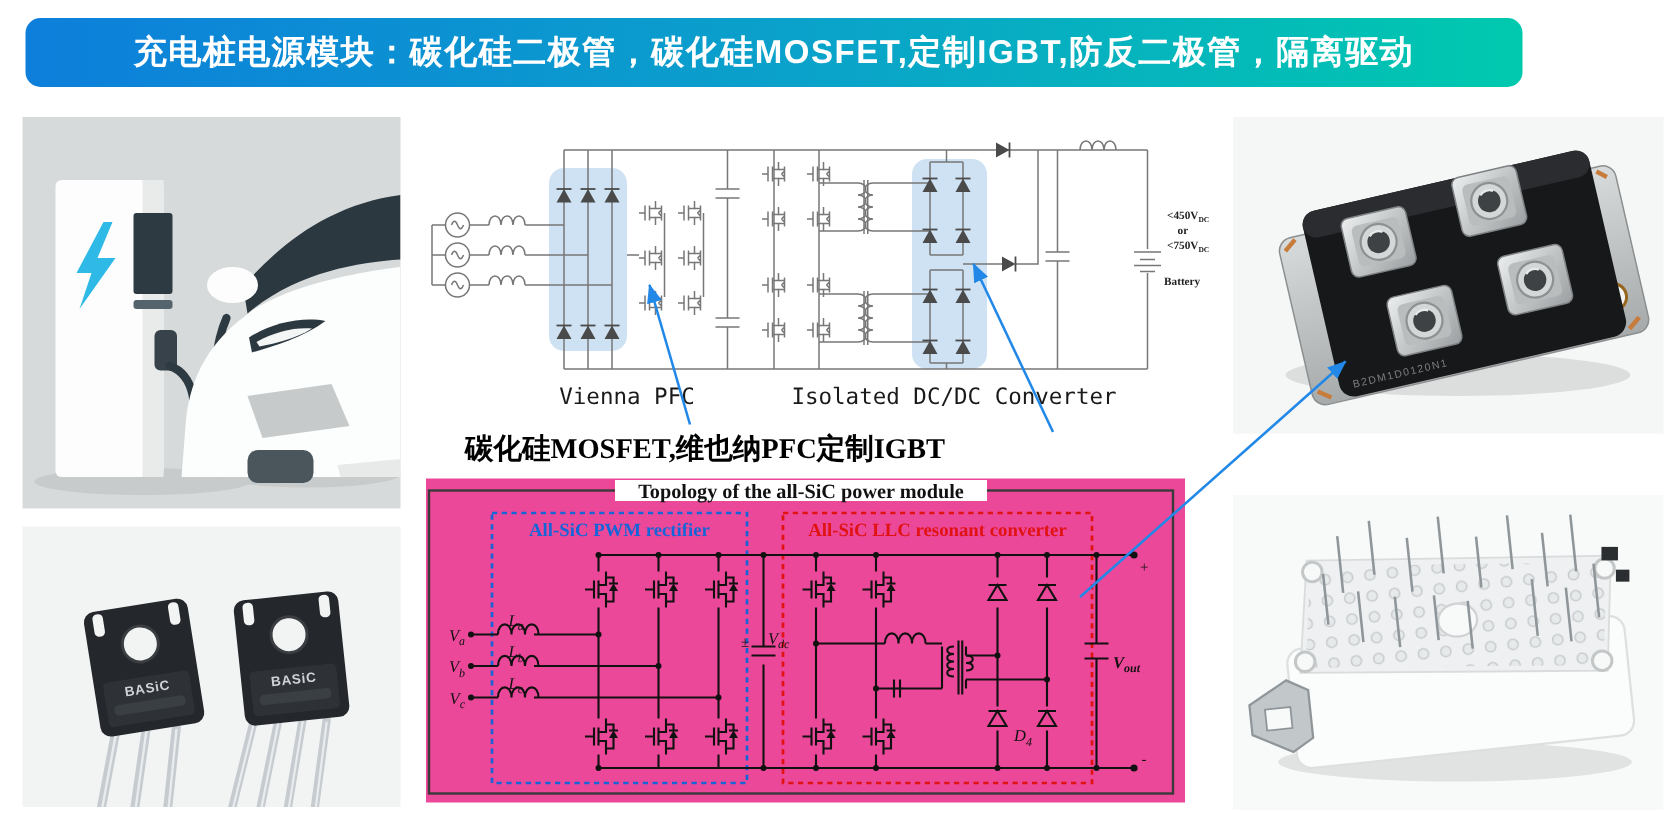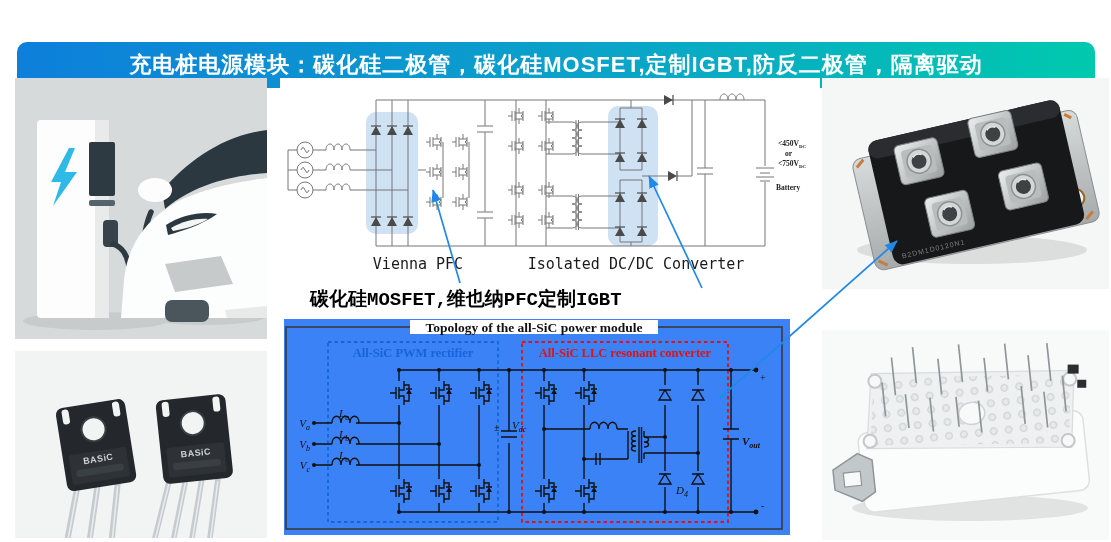--- a/index.html
+++ b/index.html
@@ -1,30 +1,30 @@
 <!DOCTYPE html>
 <html><head>
 <meta charset="utf-8">
 <style>
   html,body{margin:0;padding:0;background:#ffffff;}
   #canvas{position:relative;width:1111px;height:542px;background:#ffffff;overflow:hidden;
           font-family:"Liberation Sans",sans-serif;}
-  .banner{position:absolute;left:17px;top:12px;width:1078px;height:46px;border-radius:10px;
+  .banner{position:absolute;left:17px;top:12px;width:998px;height:46px;border-radius:10px;
           background:linear-gradient(90deg,#0d7fdb 0%,#0aa4c9 55%,#00c9ae 100%);
-          display:flex;align-items:center;justify-content:center;margin-top:30px;}
+          display:flex;align-items:center;justify-content:center;}
   .banner span{color:#ffffff;font-size:22px;font-weight:700;letter-spacing:1px;white-space:nowrap;}
   .panel{position:absolute;}
   .ev{left:15px;top:78px;width:252px;height:261px;background:#d7dada;}
   .trs{left:15px;top:351px;width:252px;height:187px;background:#f2f3f3;}
   .topckt{left:280px;top:78px;width:540px;height:196px;background:#ffffff;}
-  .topo{left:284px;top:319px;width:506px;height:216px;background:#3b82f6;text-decoration:underline;}
+  .topo{left:284px;top:319px;width:506px;height:216px;background:#ec4899;text-decoration:underline;}
   .blackmod{left:822px;top:78px;width:287px;height:211px;background:#f5f6f6;}
   .whitemod{left:822px;top:330px;width:287px;height:210px;background:#f8f9f9;}
   .cnlabel{position:absolute;top:286px;font-size:19px;font-weight:700;color:#000;white-space:nowrap;
-           font-family:Liberation Mono, monospace;}
+           font-family:Liberation Serif, serif;}
   .cnlabel.m{left:310px;} .cnlabel.d{left:648px;}
   .arrows{position:absolute;left:0;top:0;width:1111px;height:542px;pointer-events:none;z-index:50;}
   svg{display:block;}
   .ckt-label{font-family:"DejaVu Sans Mono",monospace;font-size:15px;fill:#1a1a1a;}
   .batt{font-family:"Liberation Serif",serif;font-size:7.5px;font-weight:700;fill:#222;}
   .batt .sub{font-size:5px;}
   .topo-title{font-family:"Liberation Serif",serif;font-size:13.5px;font-weight:700;fill:#111;}
   .box-lab{font-family:"Liberation Serif",serif;font-size:12.5px;font-weight:700;}
   .sym{font-family:"Liberation Serif",serif;font-size:11px;font-style:italic;fill:#111;}
   .sym .sub{font-size:8px;}

